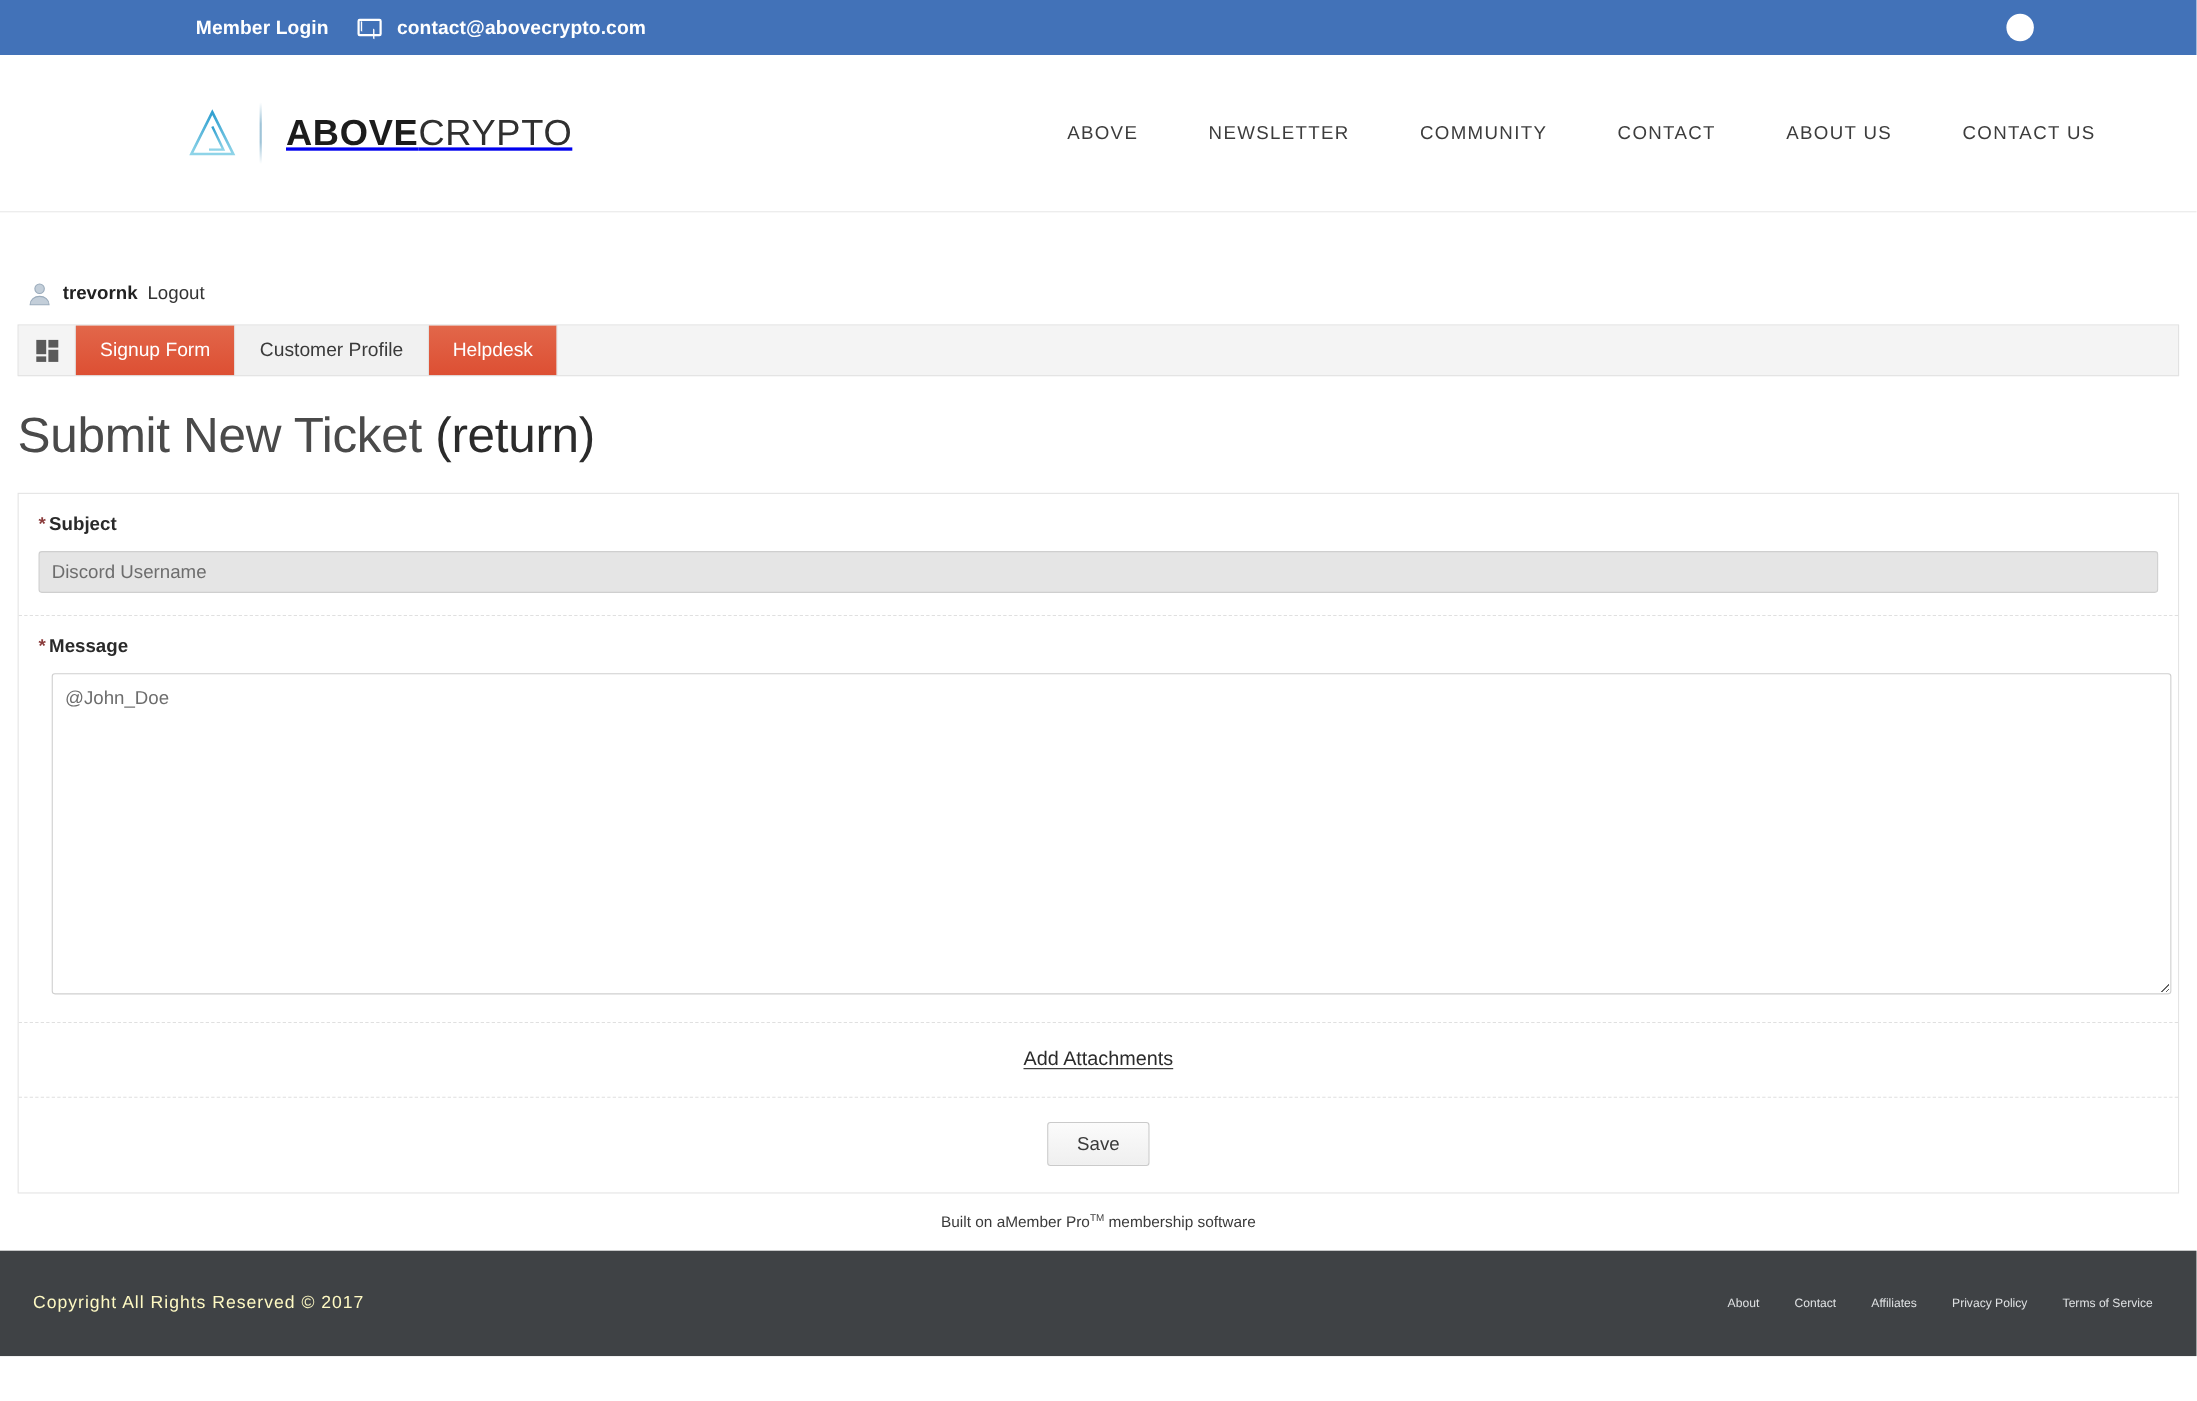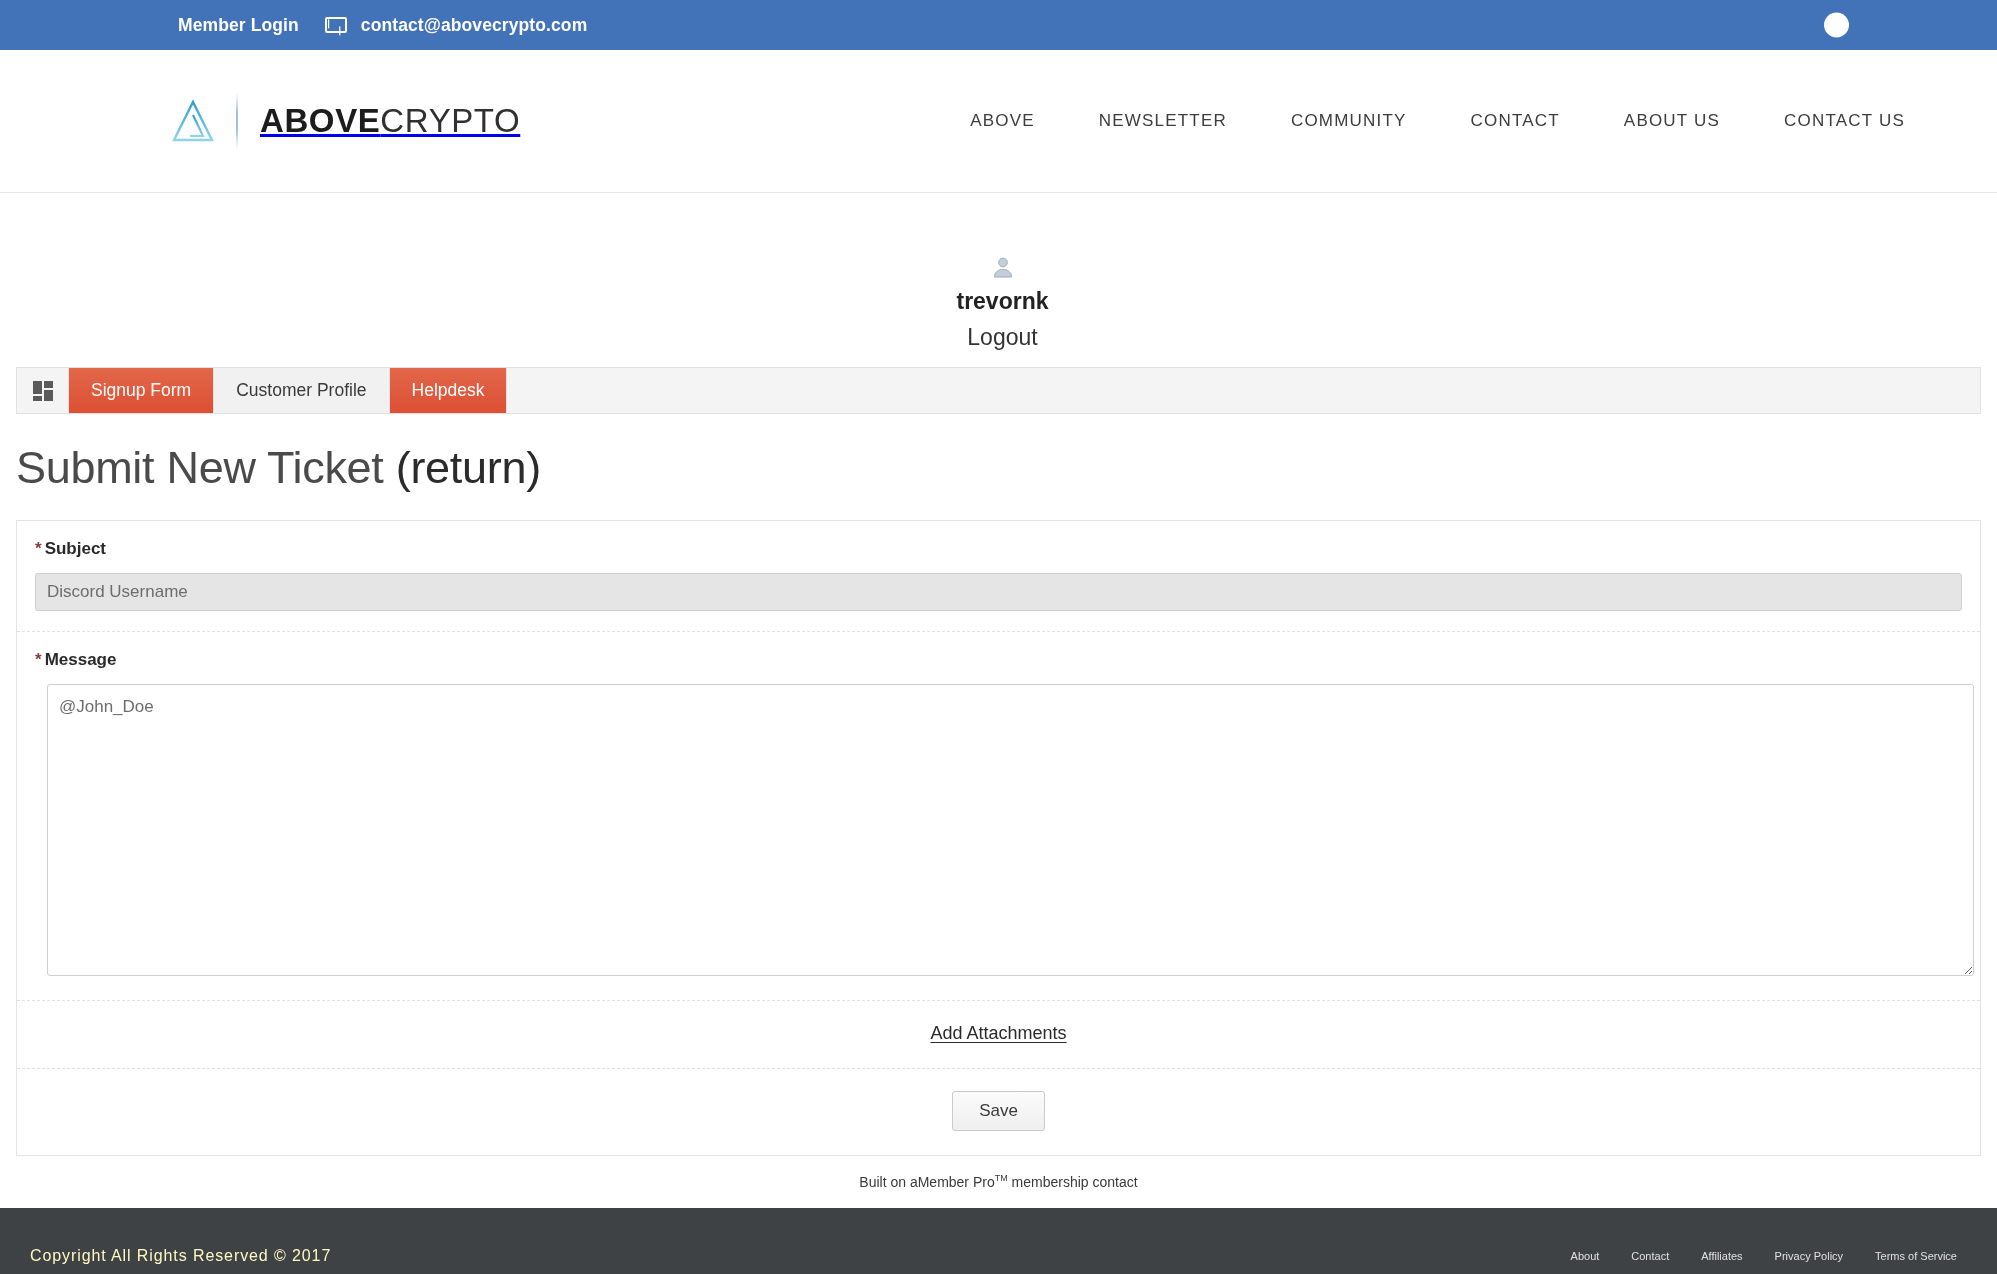--- a/index.html
+++ b/index.html
@@ -113,23 +113,22 @@
     width: 1997px;
     padding: 0 16px;
   }
 
   
   .memberbar {
     display: flex;
     align-items: center;
     gap: 9px;
     padding: 62px 0 16px 8px;
-    font-size: 23px;
+    font-size: 17px;
     color: #333;
-    flex-direction: column;
   }
   .avatar-icon { width: 24px; height: 24px; display:block; }
   .memberbar .uname { font-weight: bold; color: #222; }
   .memberbar .logout { color: #333; text-decoration: none; }
 
   
   .tabbar {
     display: flex;
     align-items: stretch;
     background: #f4f4f4;
@@ -360,21 +359,21 @@
     <div class="frow center-row">
       <a href="#" class="attach-link">Add Attachments</a>
     </div>
 
     <div class="frow center-row">
       <button class="savebtn" type="button">Save</button>
     </div>
 
   </div>
 
-  <div class="amember-line"><span>Built on aMember Pro</span><sup>TM</sup><span> membership contact</span></div>
+  <div class="amember-line"><span>Built on aMember Pro</span><sup>TM</sup><span> membership software</span></div>
 
 </div>
 
 <div class="site-footer">
   <span class="copyright">Copyright All Rights Reserved © 2017</span>
   <nav class="footer-links">
     <a href="#">About</a>
     <a href="#">Contact</a>
     <a href="#">Affiliates</a>
     <a href="#">Privacy Policy</a>

